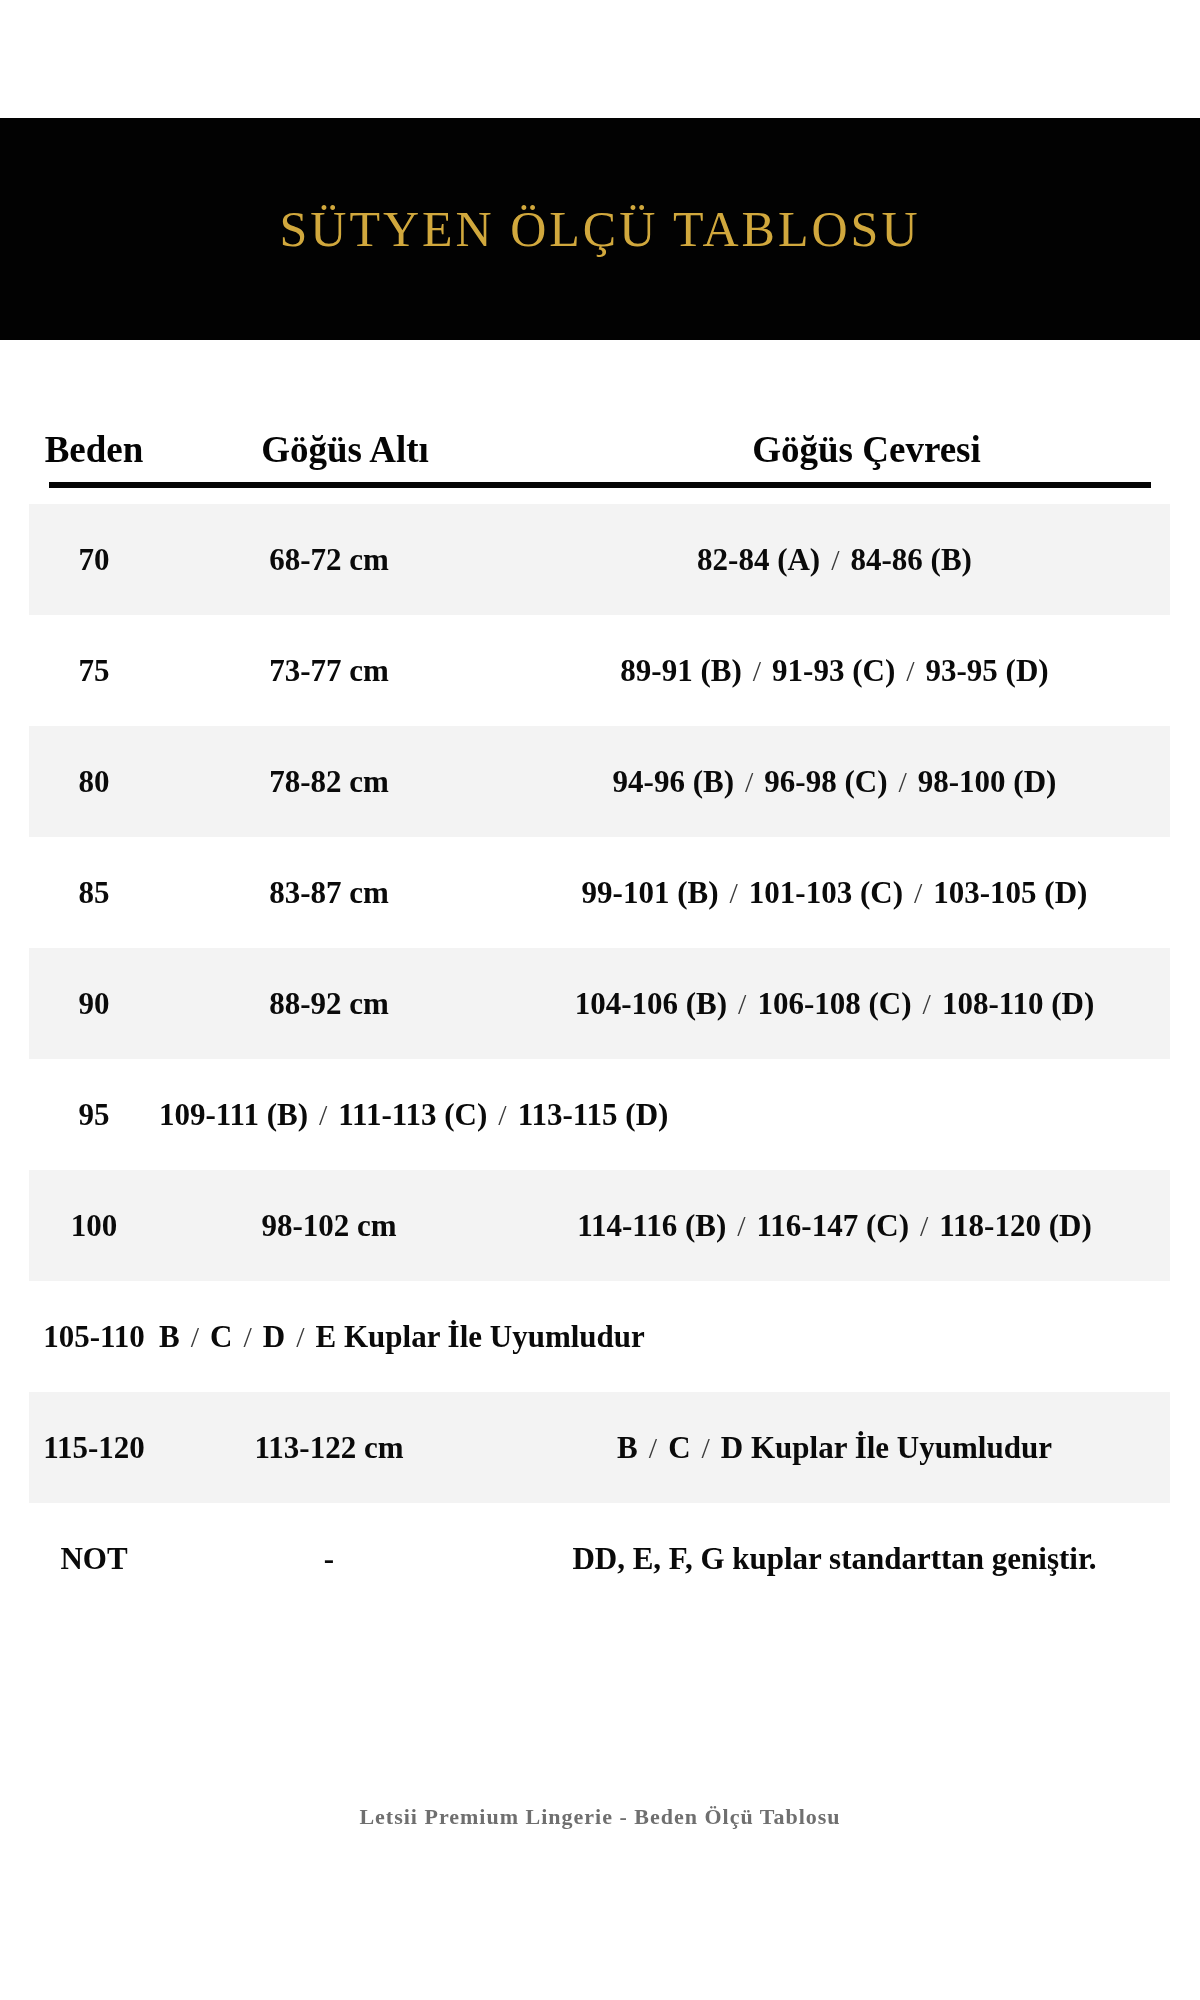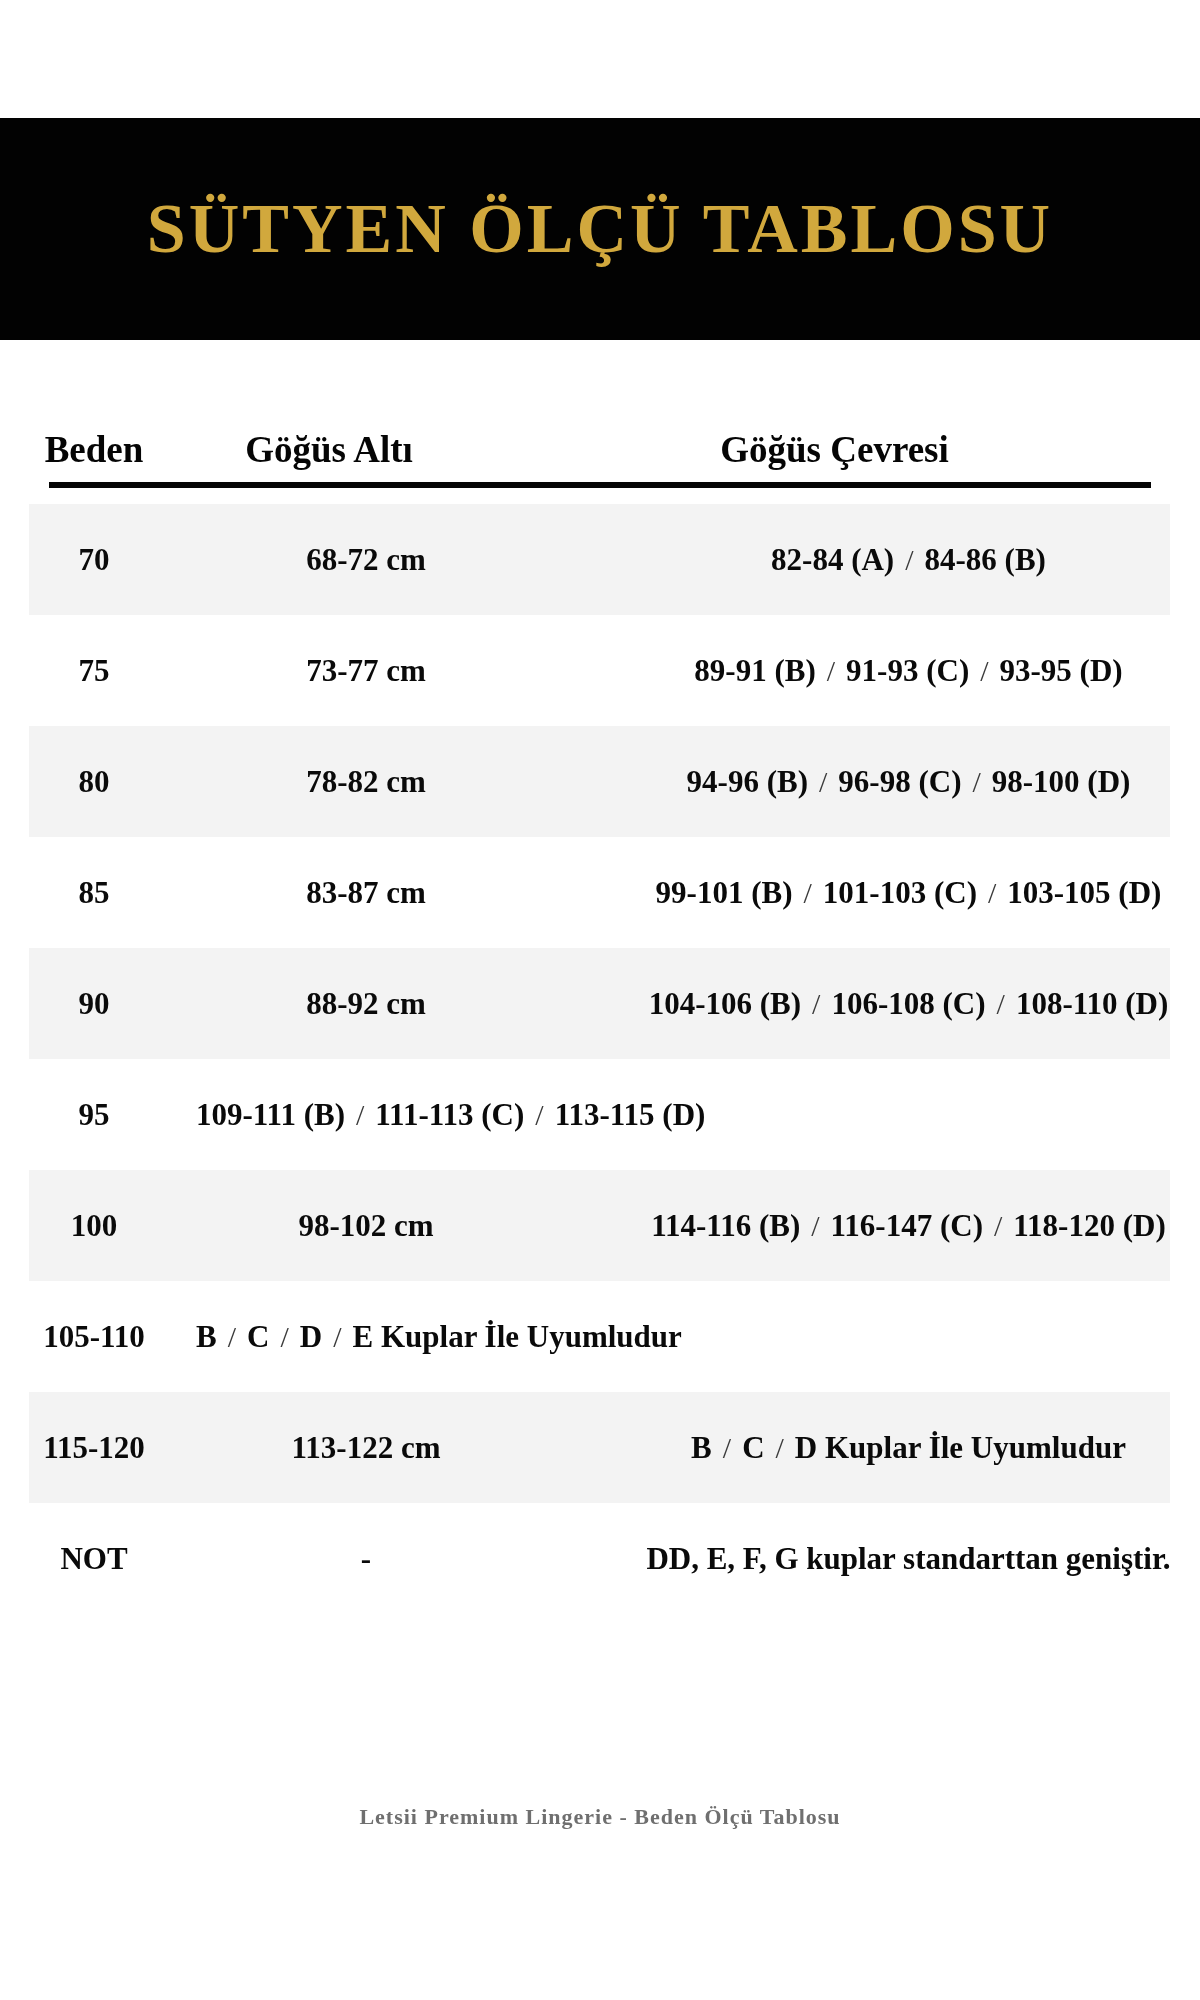--- a/index.html
+++ b/index.html
@@ -22,22 +22,22 @@
     left: 0;
     width: 1200px;
     height: 222px;
     background: #020202;
     display: flex;
     align-items: center;
     justify-content: center;
   }
   .banner-title {
     color: #D1A83D;
-    font-size: 70px;
-    font-weight: 700;
+    font-size: 50px;
+    font-weight: 400;
     letter-spacing: 3px;
     line-height: 1;
     white-space: nowrap;
   }
   
   .size-table {
     position: absolute;
     top: 420px;
     left: 29px;
     width: 1141px;
@@ -45,35 +45,35 @@
   .grid-row {
     display: grid;
     grid-template-columns: 130px 340px 671px;
     align-items: center;
   }
   .header-row {
     height: 58px;
     font-size: 37px;
     font-weight: 700;
     color: #050505;
+    gap: 16px;
   }
   .header-cell { text-align: center; line-height: 1; white-space: nowrap; }
   .header-rule {
     height: 6px;
     background: #050505;
     margin: 4px 0 0 20px;
     width: 1102px;
   }
   .table-body { margin-top: 16px; }
   .data-row {
     height: 111px;
     font-size: 31px;
     font-weight: 700;
     color: #0a0a0a;
-    gap: 37px;
   }
   .data-row:nth-child(odd) { background: #f3f3f3; }
   .cell { text-align: center; line-height: 1.15; white-space: nowrap; }
   .sep {
     font-weight: 400;
     color: #3a3a3a;
     padding: 0 11px;
     font-size: 30px;
   }
   

